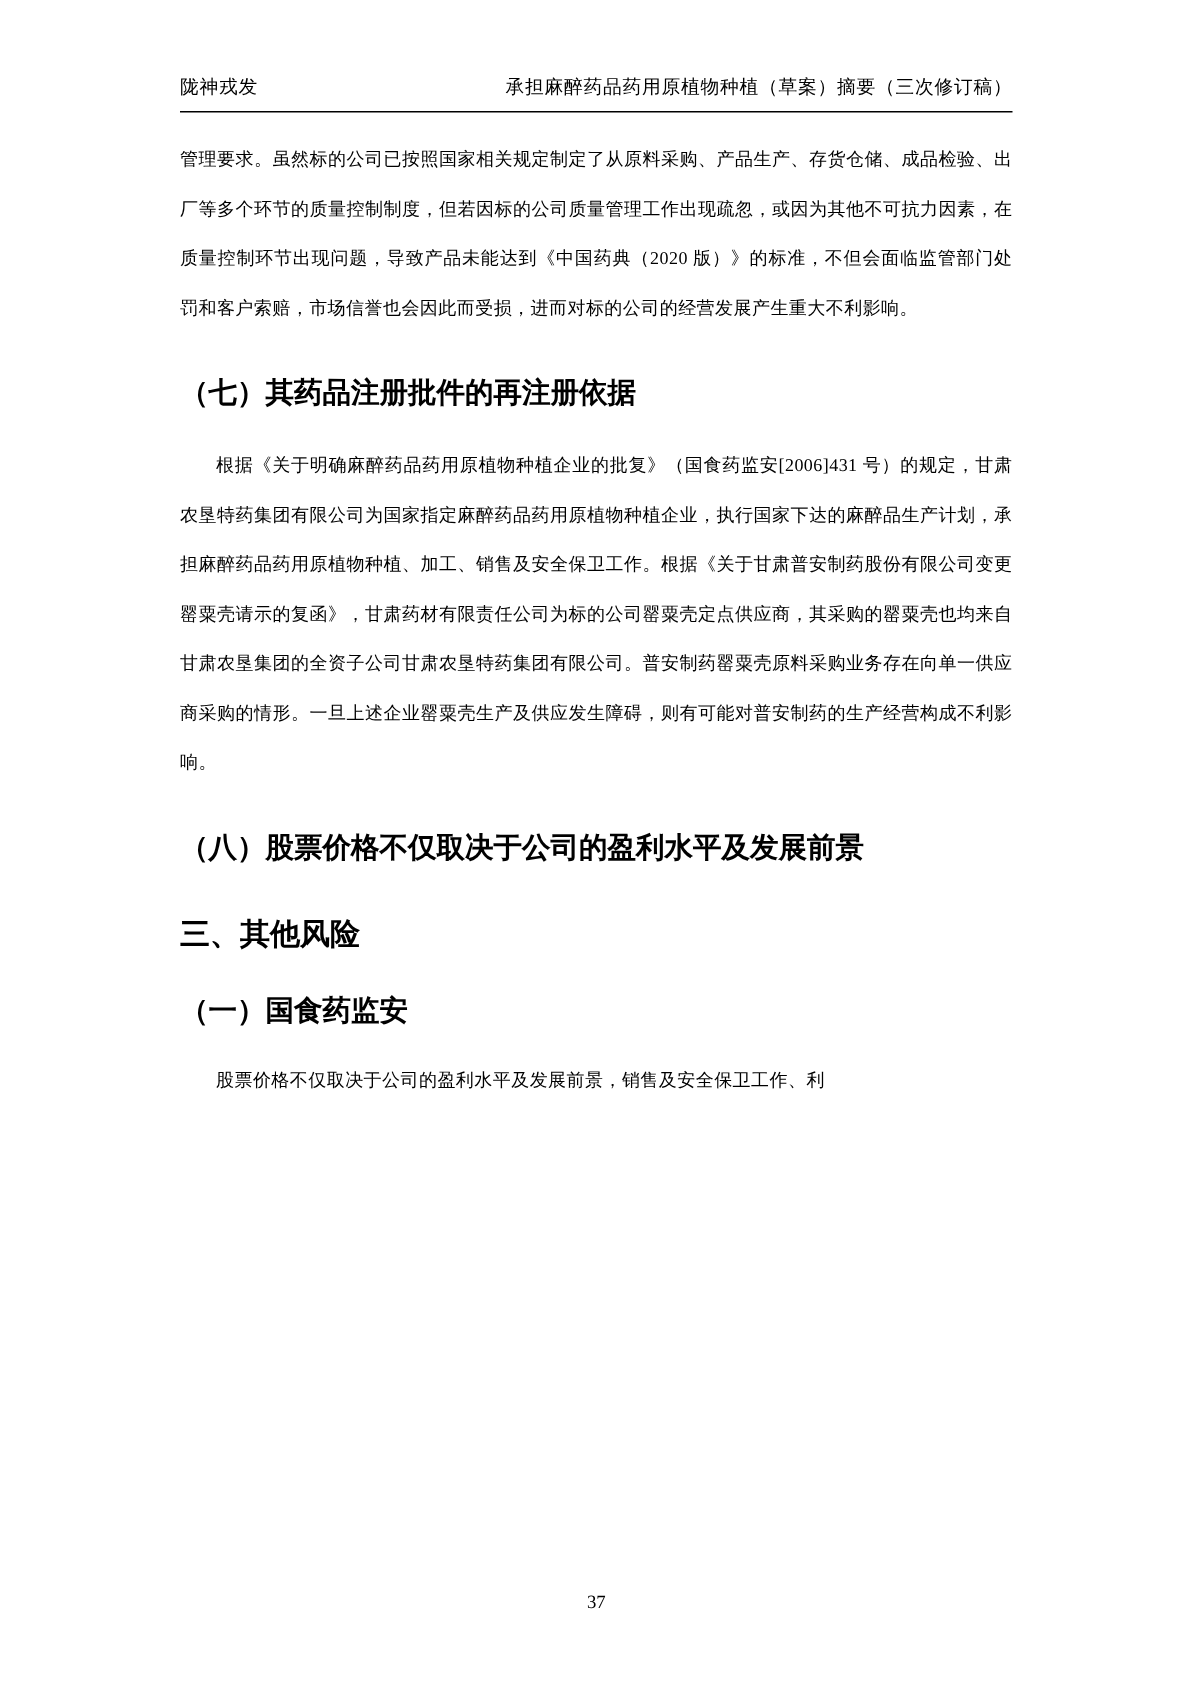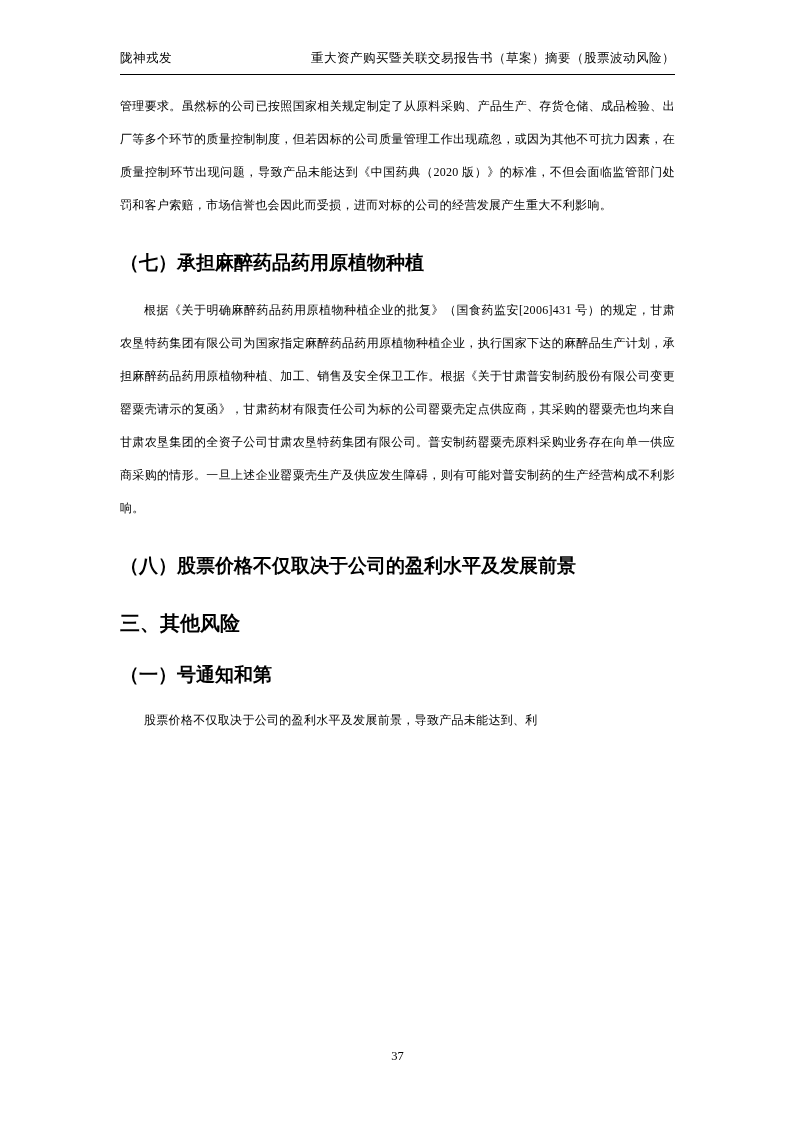--- a/index.html
+++ b/index.html
@@ -7,21 +7,21 @@
   body {
     width: 793px;
     height: 1122px;
     font-family: "Liberation Serif", "DejaVu Serif", serif;
     color: #000000;
     overflow: hidden;
   }
   .page {
     width: 793px;
     height: 1122px;
-    padding: 50px 118px 58px 120px;
+    padding: 50px 118px 46px 120px;
     display: flex;
     flex-direction: column;
   }
   .doc-header {
     display: flex;
     justify-content: space-between;
     align-items: flex-end;
     font-size: 12.5px;
     letter-spacing: 0.5px;
     padding-bottom: 7px;
@@ -71,39 +71,39 @@
     font-size: 12.5px;
   }
 </style>
 </head>
 <body>
 
 <div class="page">
 
   <div class="doc-header">
     <span class="hdr-left">陇神戎发</span>
-    <span class="hdr-right">重大资产购买暨关联交易报告书（草案）摘要（股票波动风险）</span>
+    <span class="hdr-right">承担麻醉药品药用原植物种植（草案）摘要（三次修订稿）</span>
   </div>
 
   <div class="content">
 
     <p class="body-para no-indent">管理要求。虽然标的公司已按照国家相关规定制定了从原料采购、产品生产、存货仓储、成品检验、出厂等多个环节的质量控制制度，但若因标的公司质量管理工作出现疏忽，或因为其他不可抗力因素，在质量控制环节出现问题，导致产品未能达到《中国药典（2020 版）》的标准，不但会面临监管部门处罚和客户索赔，市场信誉也会因此而受损，进而对标的公司的经营发展产生重大不利影响。</p>
 
-    <h2 class="section-heading">（七）承担麻醉药品药用原植物种植</h2>
+    <h2 class="section-heading">（七）其药品注册批件的再注册依据</h2>
 
     <p class="body-para">根据《关于明确麻醉药品药用原植物种植企业的批复》（国食药监安[2006]431 号）的规定，甘肃农垦特药集团有限公司为国家指定麻醉药品药用原植物种植企业，执行国家下达的麻醉品生产计划，承担麻醉药品药用原植物种植、加工、销售及安全保卫工作。根据《关于甘肃普安制药股份有限公司变更罂粟壳请示的复函》，甘肃药材有限责任公司为标的公司罂粟壳定点供应商，其采购的罂粟壳也均来自甘肃农垦集团的全资子公司甘肃农垦特药集团有限公司。普安制药罂粟壳原料采购业务存在向单一供应商采购的情形。一旦上述企业罂粟壳生产及供应发生障碍，则有可能对普安制药的生产经营构成不利影响。</p>
 
     <h2 class="section-heading">（八）股票价格不仅取决于公司的盈利水平及发展前景</h2>
 
 
     <h1 class="chapter-heading">三、其他风险</h1>
 
-    <h2 class="sub-heading">（一）号通知和第</h2>
+    <h2 class="sub-heading">（一）国食药监安</h2>
 
-    <p class="body-para">股票价格不仅取决于公司的盈利水平及发展前景，导致产品未能达到、利</p>
+    <p class="body-para">股票价格不仅取决于公司的盈利水平及发展前景，销售及安全保卫工作、利</p>
 
   </div>
 
   <div class="doc-footer">
     <span>37</span>
   </div>
 
 </div>
 
 </body></html>

